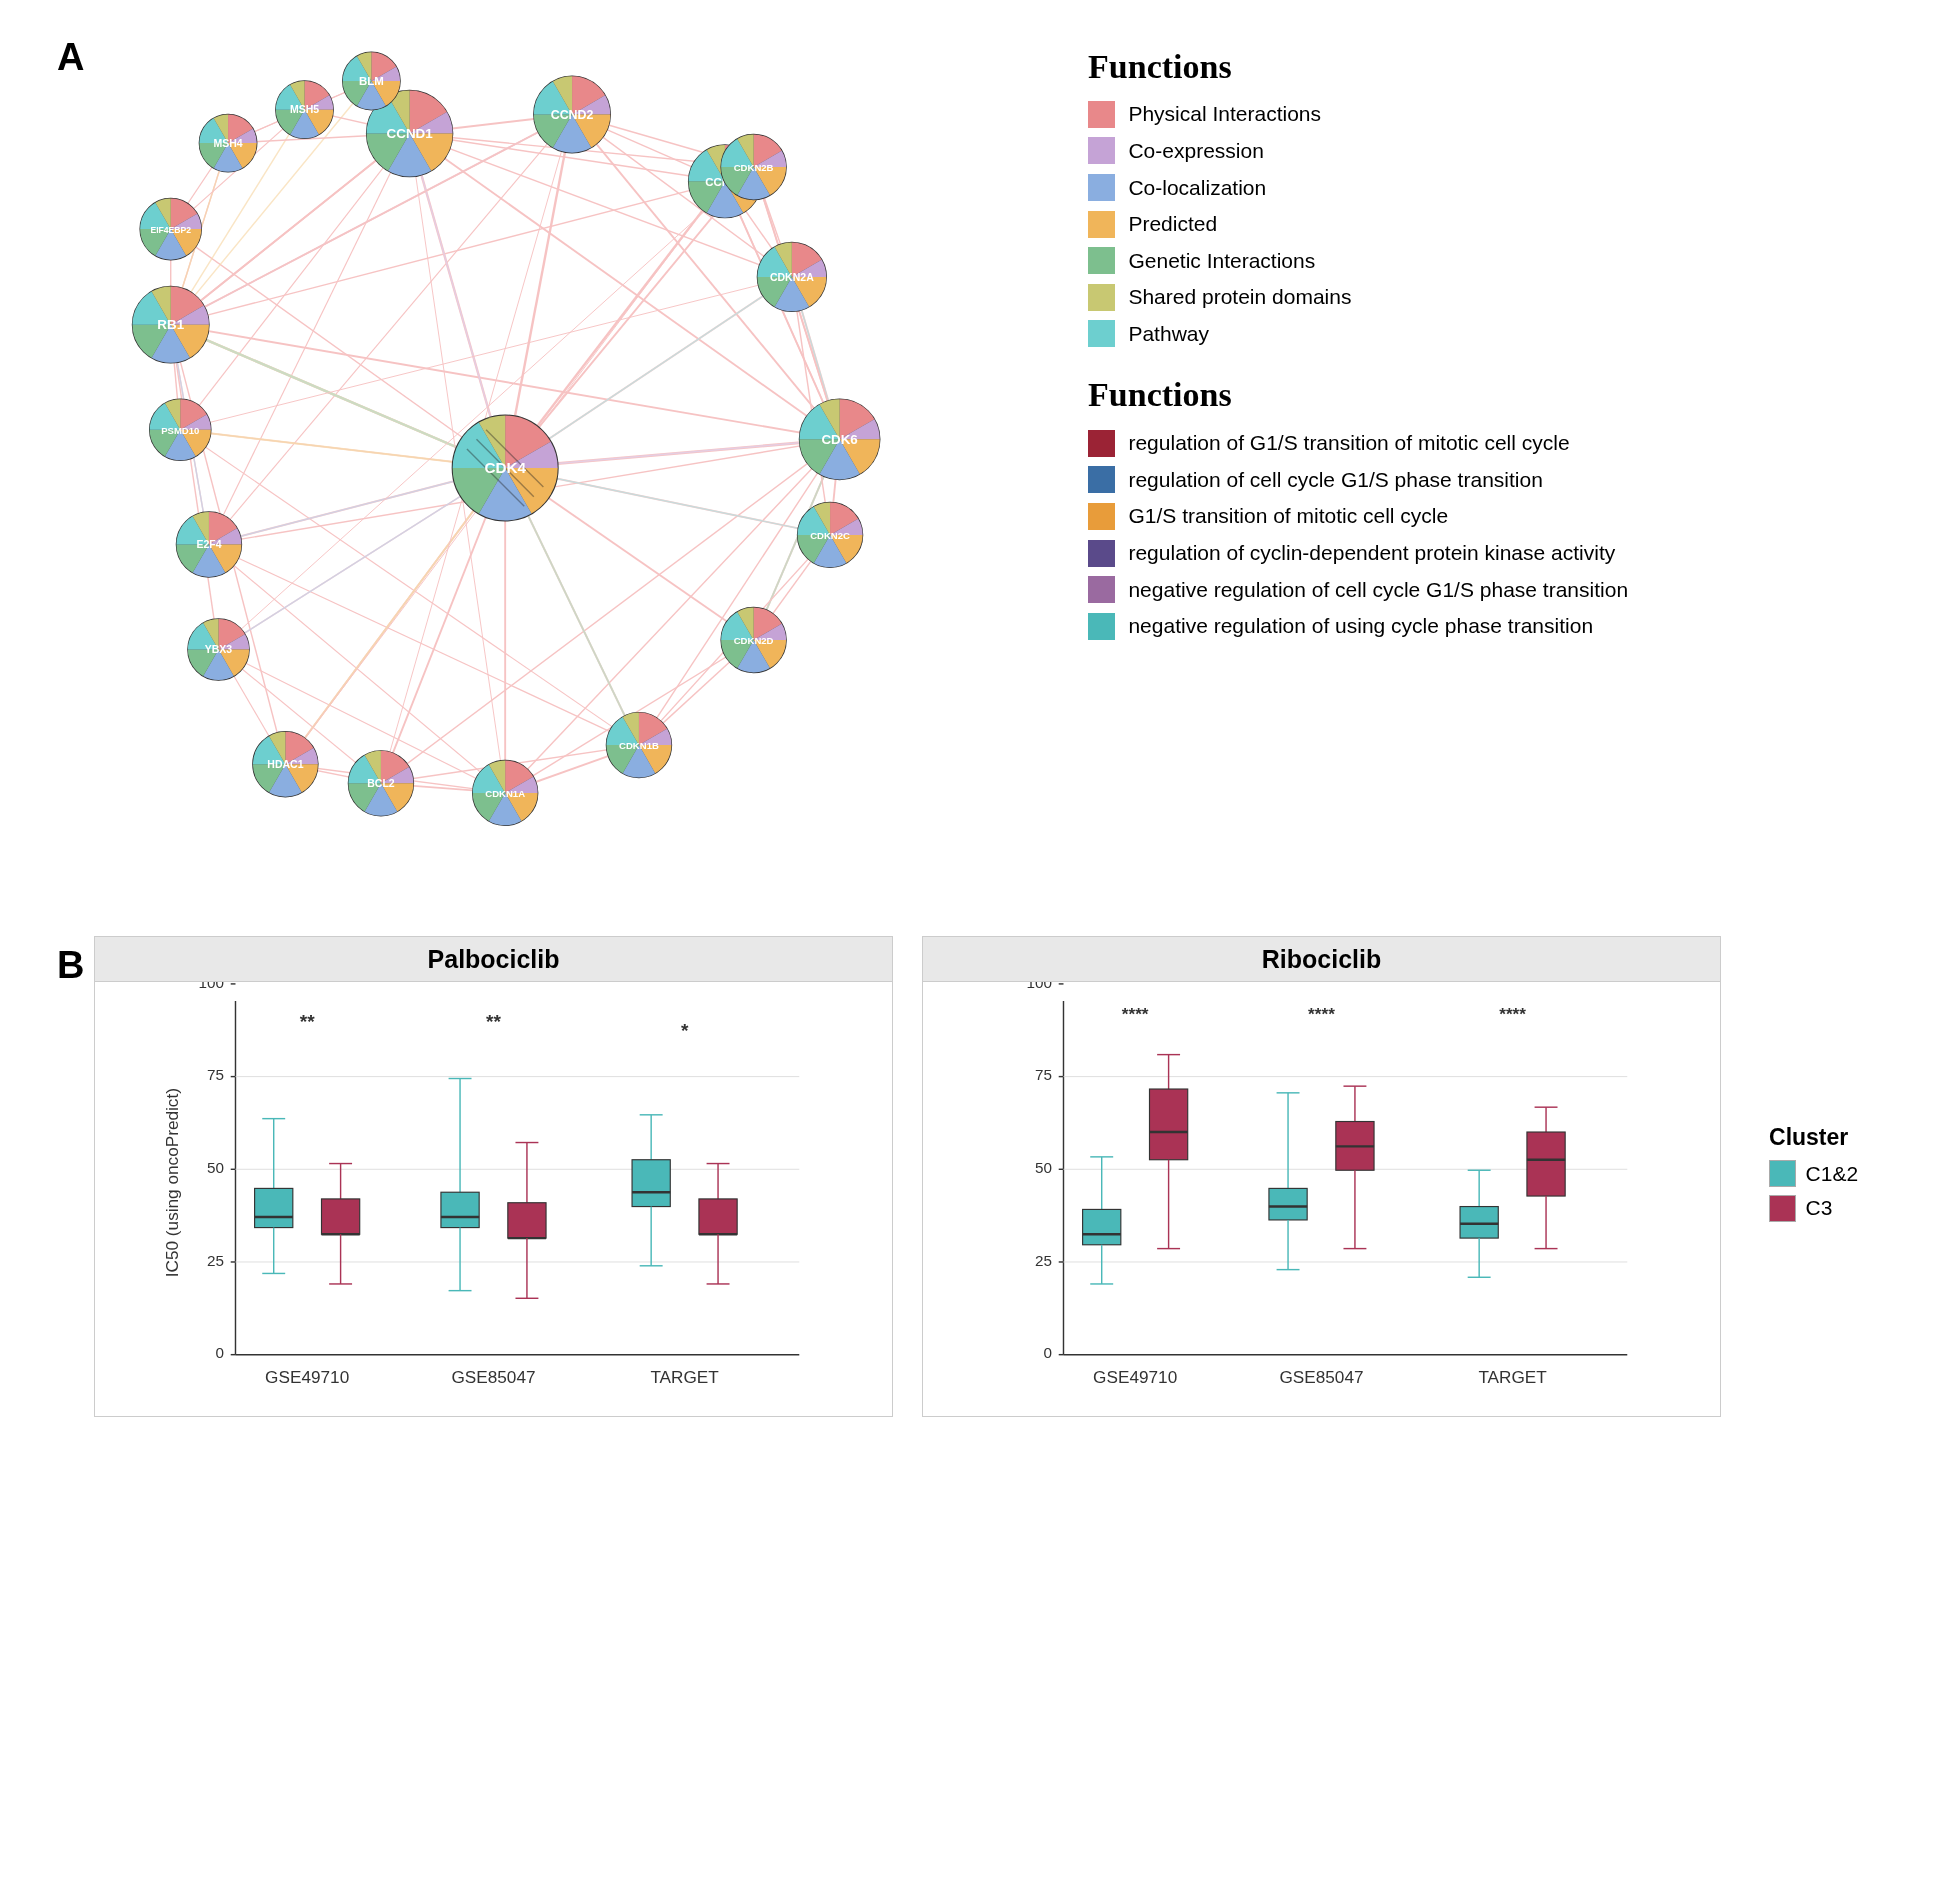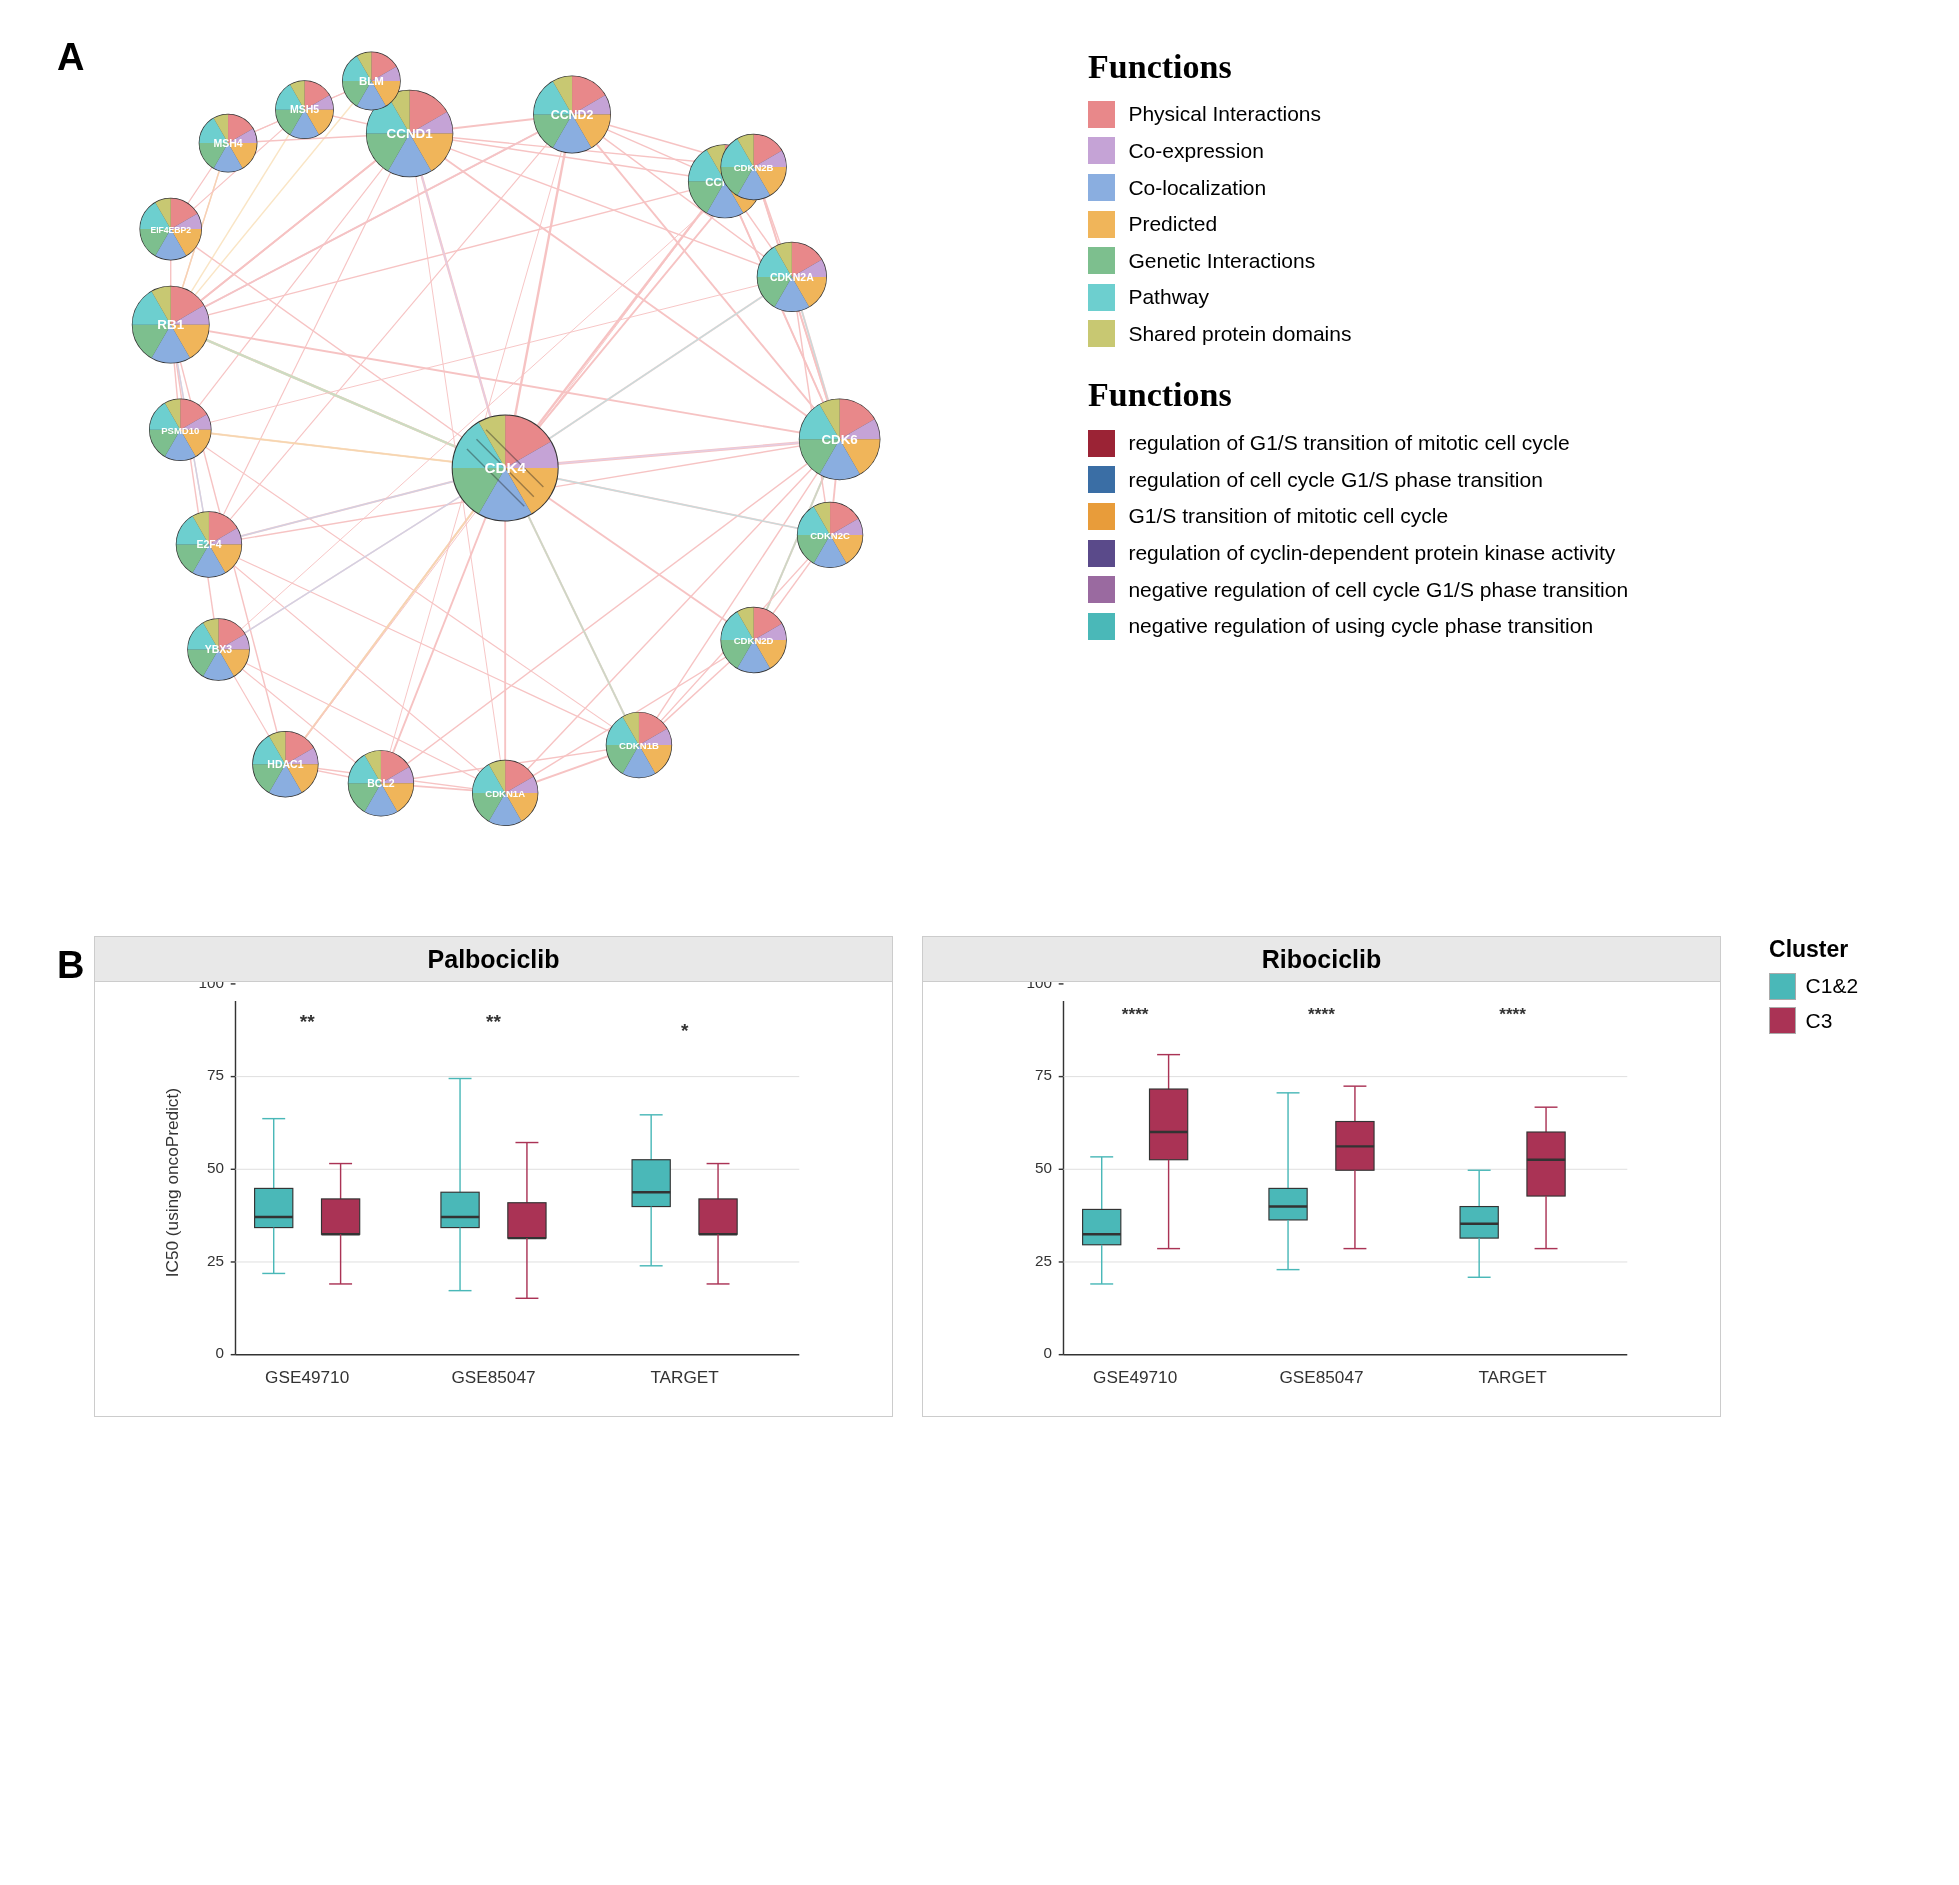--- a/index.html
+++ b/index.html
@@ -80,21 +80,21 @@
       background: #e8e8e8;
       text-align: center;
       padding: 7.6px 0;
       font-size: 25px;
       font-weight: bold;
       border-bottom: 1px solid #ccc;
     }
     .cluster-legend {
       display: flex;
       flex-direction: column;
-      justify-content: flex-start;
+      justify-content: center;
       padding-left: 19px;
       padding-right: 9.6px;
       min-width: 153px;
     }
     .cluster-legend-title {
       font-size: 23px;
       font-weight: bold;
       margin-bottom: 9.6px;
     }
     .cluster-legend-item {
@@ -517,26 +517,26 @@
         </div>
         <div class="legend-item">
           <div class="legend-color-box" style="background:#f0b55a;"></div>
           <span>Predicted</span>
         </div>
         <div class="legend-item">
           <div class="legend-color-box" style="background:#7dbf8e;"></div>
           <span>Genetic Interactions</span>
         </div>
         <div class="legend-item">
+          <div class="legend-color-box" style="background:#c8c872;"></div>
+          <span>Shared protein domains</span>
+        </div>
+        <div class="legend-item">
           <div class="legend-color-box" style="background:#6dcfcf;"></div>
           <span>Pathway</span>
-        </div>
-        <div class="legend-item">
-          <div class="legend-color-box" style="background:#c8c872;"></div>
-          <span>Shared protein domains</span>
         </div>
       </div>
 
       <div class="legend-section-gap">
         <div class="legend-section-title">Functions</div>
         <div>
           <div class="legend-item">
             <div class="legend-color-box" style="background:#9b2335;"></div>
             <span>regulation of G1/S transition of mitotic cell cycle</span>
           </div>

